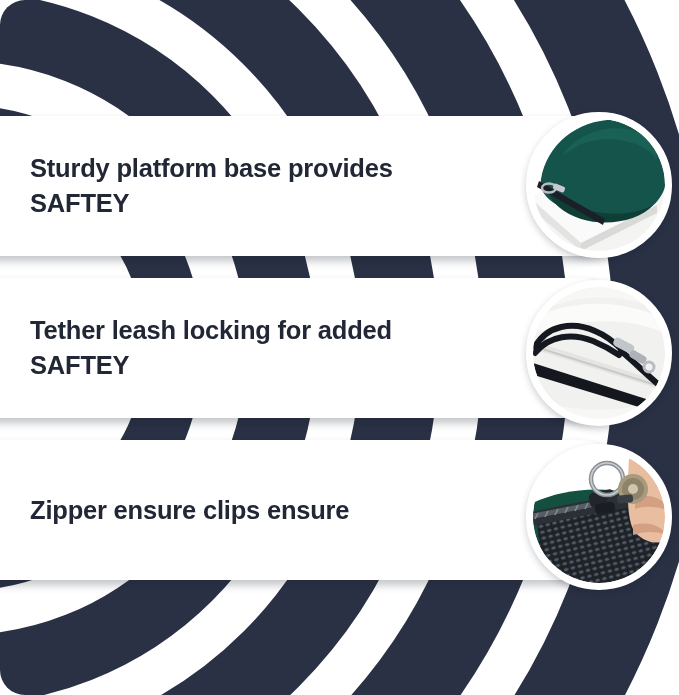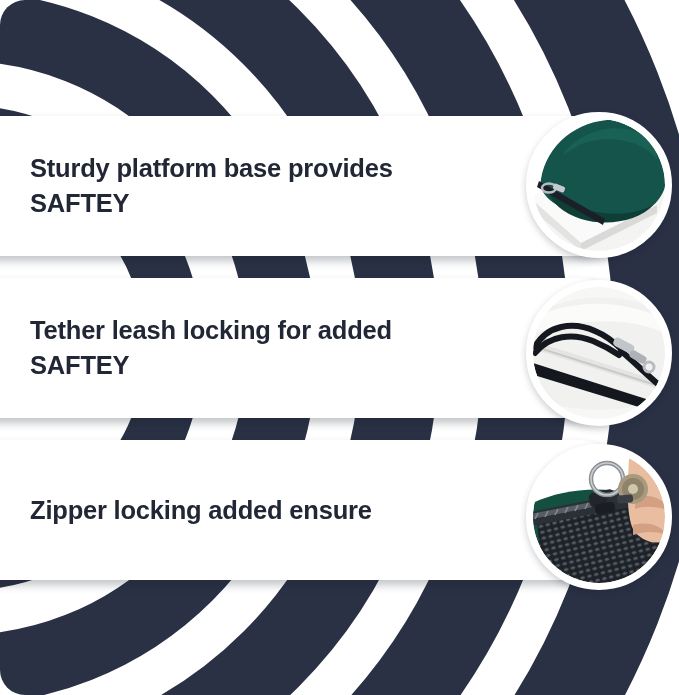--- a/index.html
+++ b/index.html
@@ -112,21 +112,21 @@
 
   <div class="feature-card card-2">
     <div class="card-text">
       <span>Tether leash locking for added</span>
       <span class="line-2">SAFTEY</span>
     </div>
   </div>
 
   <div class="feature-card card-3">
     <div class="card-text">
-      <span>Zipper locking added ensure</span>
+      <span>Zipper ensure clips ensure</span>
     </div>
   </div>
 
   <div class="photo-circle pc-1">
     <div class="photo-inner">
       <svg width="132" height="132" viewBox="0 0 132 132">
         <rect x="0" y="0" width="132" height="132" fill="#ffffff"></rect>
 
         <path d="M0 86 L132 56 L132 132 L0 132 Z" fill="#f4f4f3"></path>
 

